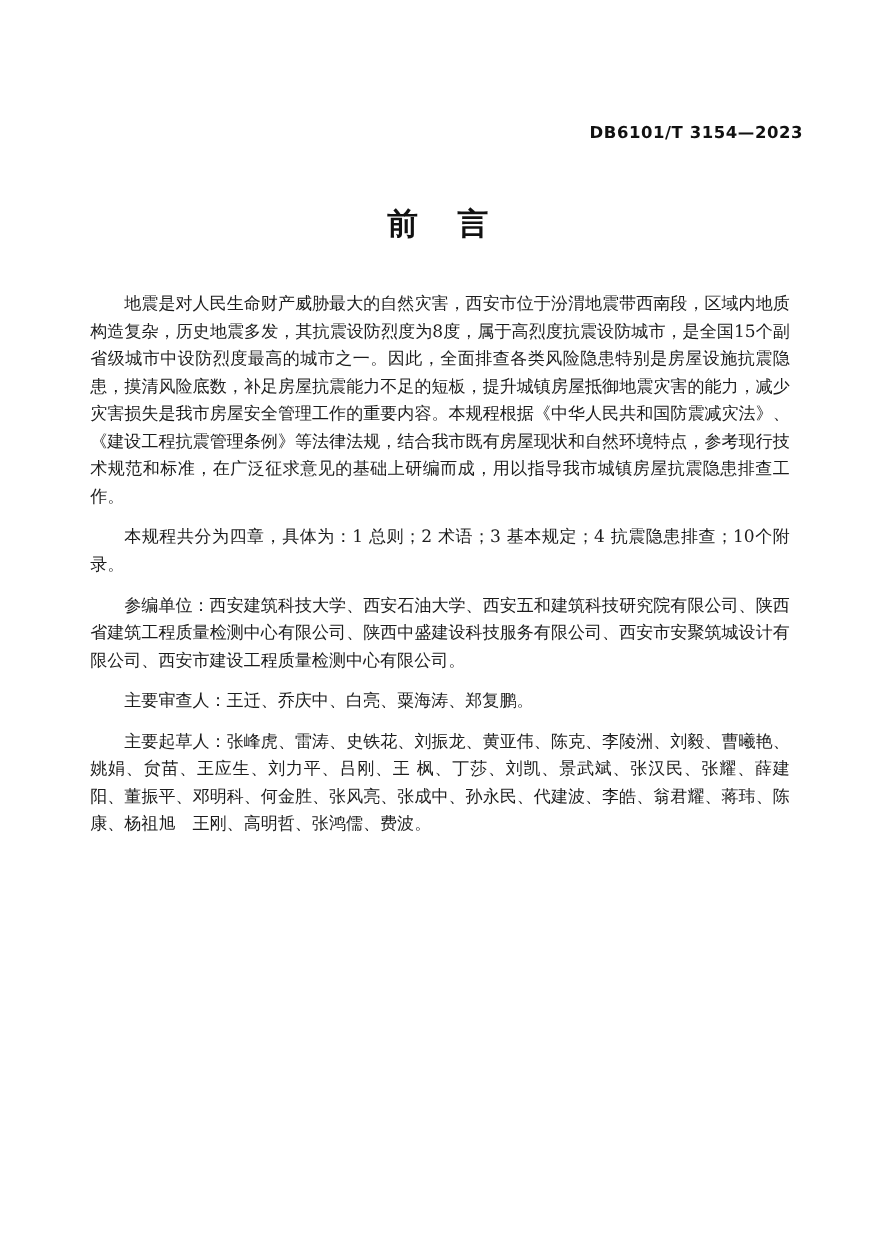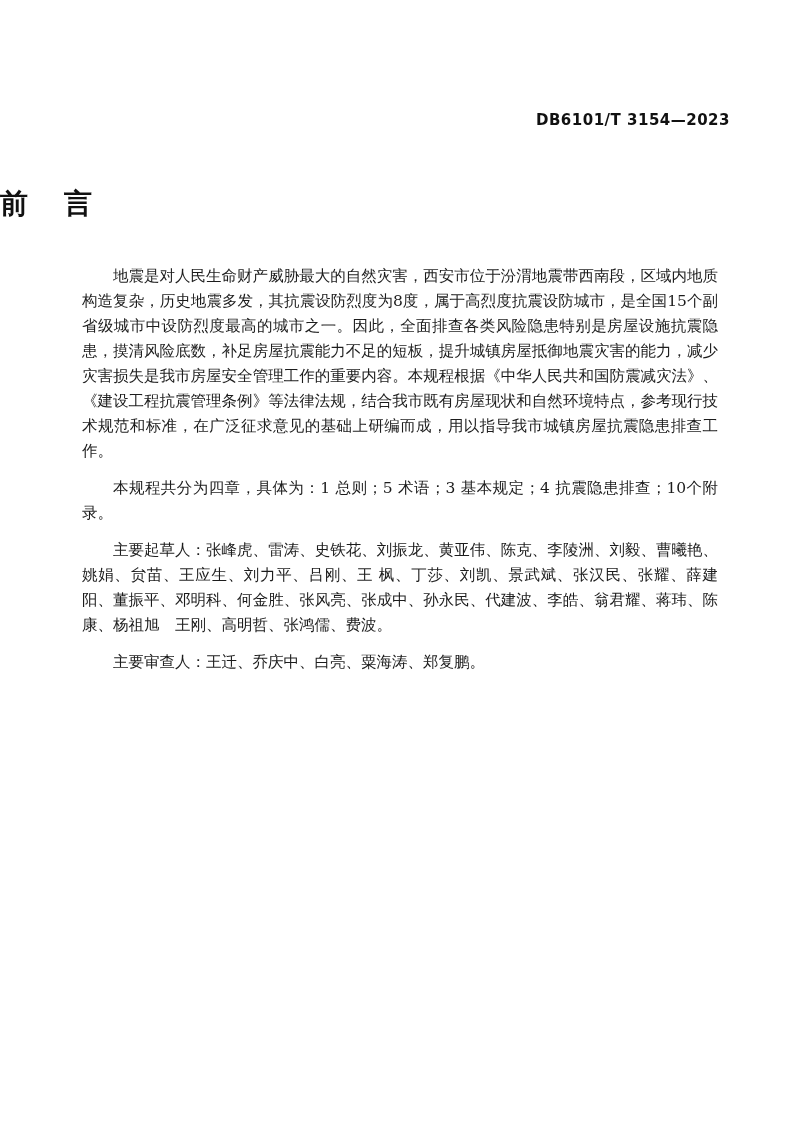--- a/index.html
+++ b/index.html
@@ -25,21 +25,21 @@
     font-size: 15px;
     letter-spacing: 0.5px;
     color: #111111;
     white-space: nowrap;
   }
   .doc-title {
     position: absolute;
     top: 185px;
     left: 0;
     width: 100%;
-    text-align: left;
+    text-align: center;
     font-weight: 700;
     font-size: 28px;
     letter-spacing: 4px;
     color: #111111;
   }
   .body-text {
     position: absolute;
     top: 252px;
     left: 70px;
     width: 660px;
@@ -67,20 +67,21 @@
 <body>
 
 <div class="page">
 
   <div class="doc-code">DB6101/T 3154—2023</div>
 
   <div class="doc-title">前　言</div>
 
   <div class="body-text">
     <p>地震是对人民生命财产威胁最大的自然灾害，西安市位于汾渭地震带西南段，区域内地质构造复杂，历史地震多发，其抗震设防烈度为8度，属于高烈度抗震设防城市，是全国15个副省级城市中设防烈度最高的城市之一。因此，全面排查各类风险隐患特别是房屋设施抗震隐患，摸清风险底数，补足房屋抗震能力不足的短板，提升城镇房屋抵御地震灾害的能力，减少灾害损失是我市房屋安全管理工作的重要内容。本规程根据《中华人民共和国防震减灾法》、《建设工程抗震管理条例》等法律法规，结合我市既有房屋现状和自然环境特点，参考现行技术规范和标准，在广泛征求意见的基础上研编而成，用以指导我市城镇房屋抗震隐患排查工作。</p>
-    <p>本规程共分为四章，具体为：1 总则；5 术语；3 基本规定；4 抗震隐患排查；10个附录。</p>
+    <p>本规程共分为四章，具体为：1 总则；2 术语；3 基本规定；4 抗震隐患排查；10个附录。</p>
+    <p>参编单位：西安建筑科技大学、西安石油大学、西安五和建筑科技研究院有限公司、陕西省建筑工程质量检测中心有限公司、陕西中盛建设科技服务有限公司、西安市安聚筑城设计有限公司、西安市建设工程质量检测中心有限公司。</p>
+    <p>主要审查人：王迁、乔庆中、白亮、粟海涛、郑复鹏。</p>
     <p>主要起草人：张峰虎、雷涛、史铁花、刘振龙、黄亚伟、陈克、李陵洲、刘毅、曹曦艳、姚娟、贠苗、王应生、刘力平、吕刚、王 枫、丁莎、刘凯、景武斌、张汉民、张耀、薛建阳、董振平、邓明科、何金胜、张风亮、张成中、孙永民、代建波、李皓、翁君耀、蒋玮、陈康、杨祖旭　王刚、高明哲、张鸿儒、费波。</p>
-    <p>主要审查人：王迁、乔庆中、白亮、粟海涛、郑复鹏。</p>
   </div>
 
   <div class="page-number">I</div>
 
 </div>
 
 </body></html>

